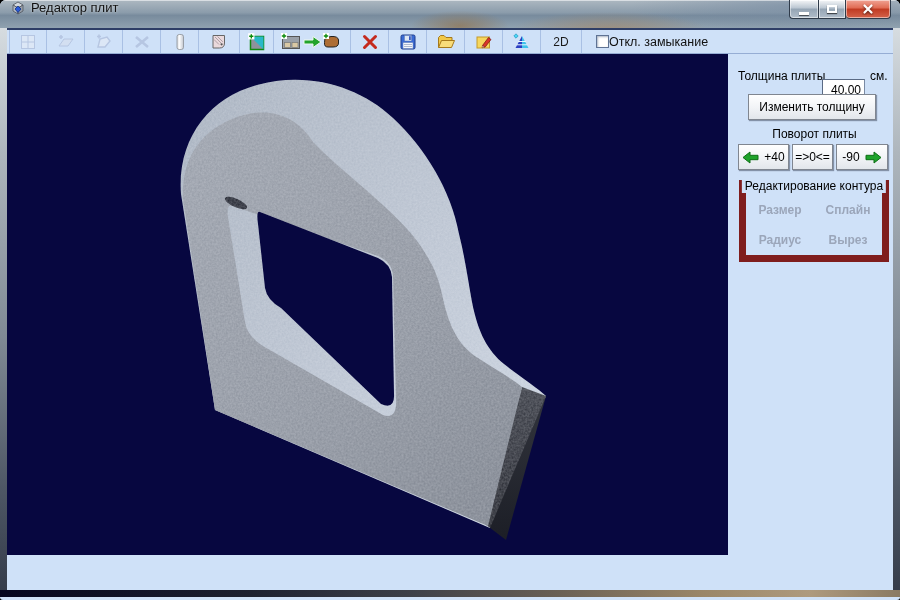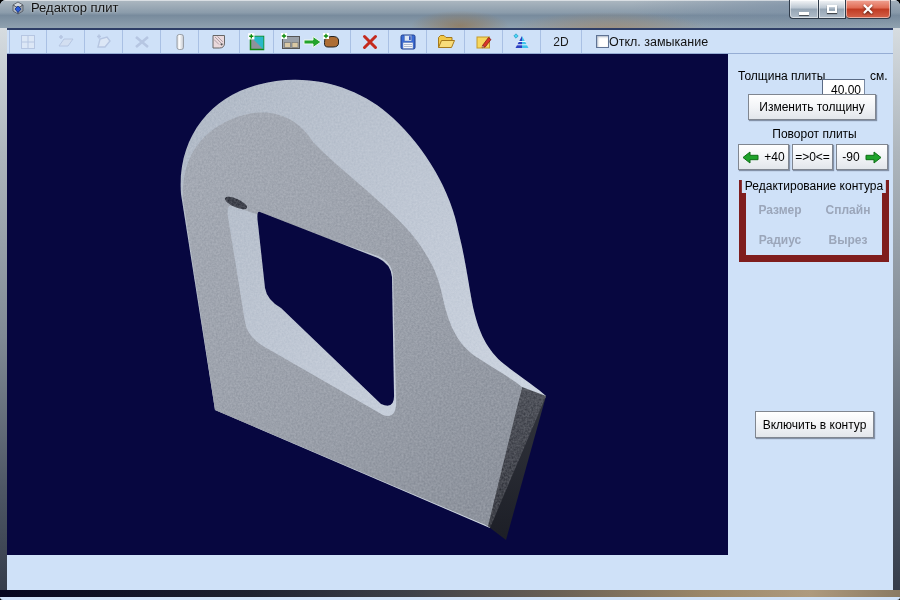--- a/index.html
+++ b/index.html
@@ -342,21 +342,20 @@
           <div class="groupbox">
             <span class="groupbox-title">Редактирование контура</span>
             <div class="gb-grid">
               <span class="gb-item">Размер</span>
               <span class="gb-item">Сплайн</span>
               <span class="gb-item">Радиус</span>
               <span class="gb-item">Вырез</span>
             </div>
           </div>
 
-          <button class="btn3d btn-include">Включить в контур</button>
         </div>
       </div>
 
     </div>
     <div class="border-v"></div>
   </div>
 
   <div class="bottom-border"></div>
 </div>
 

